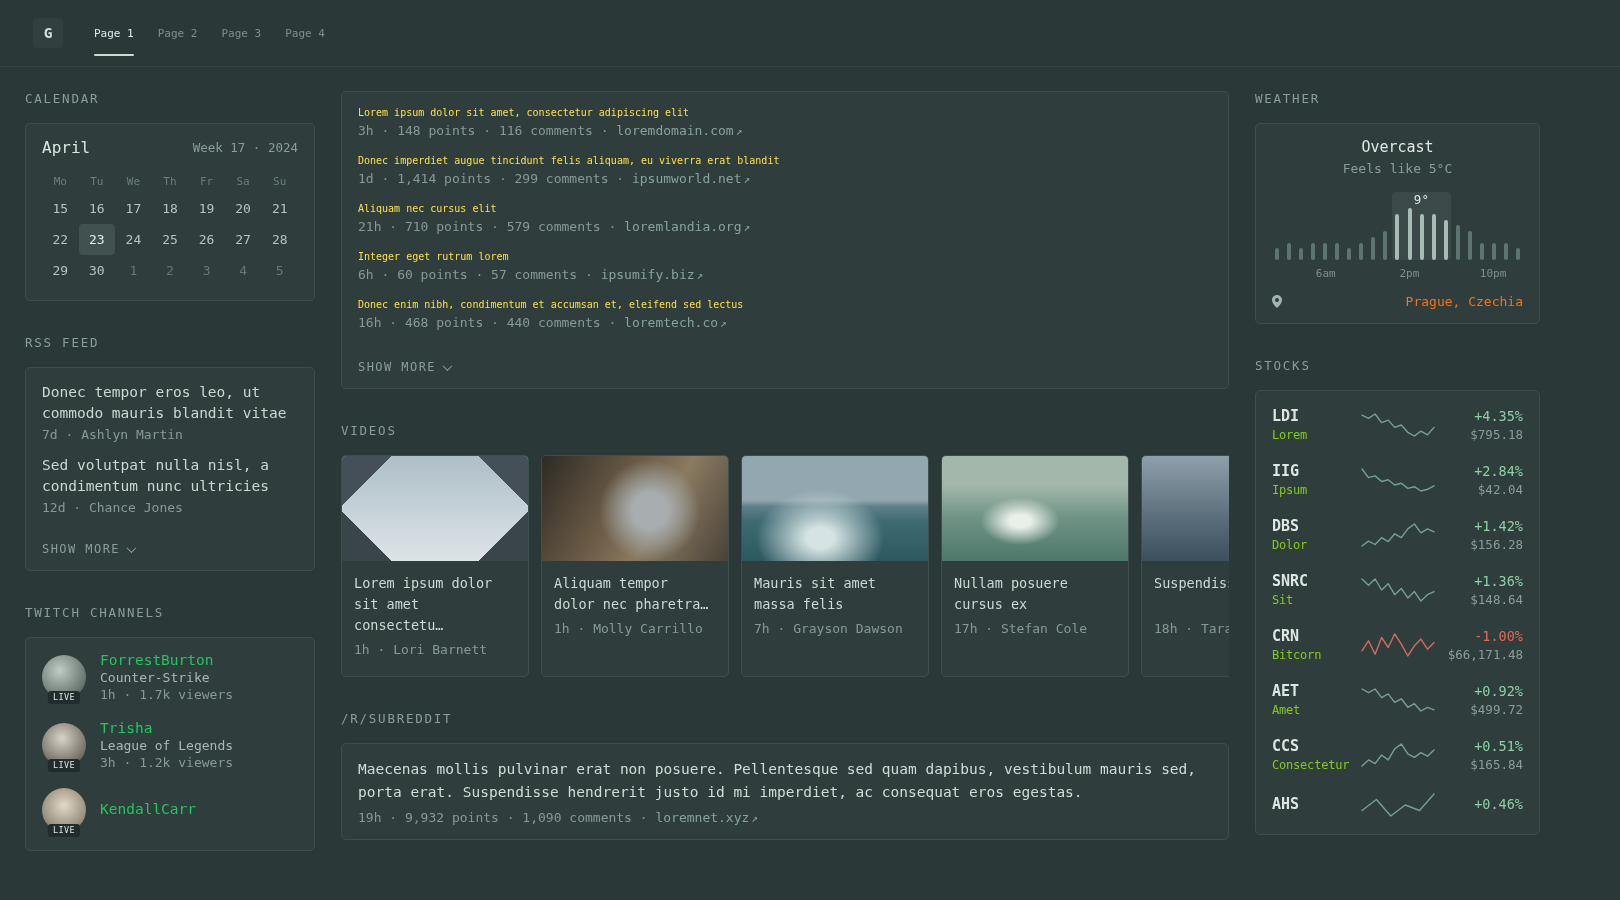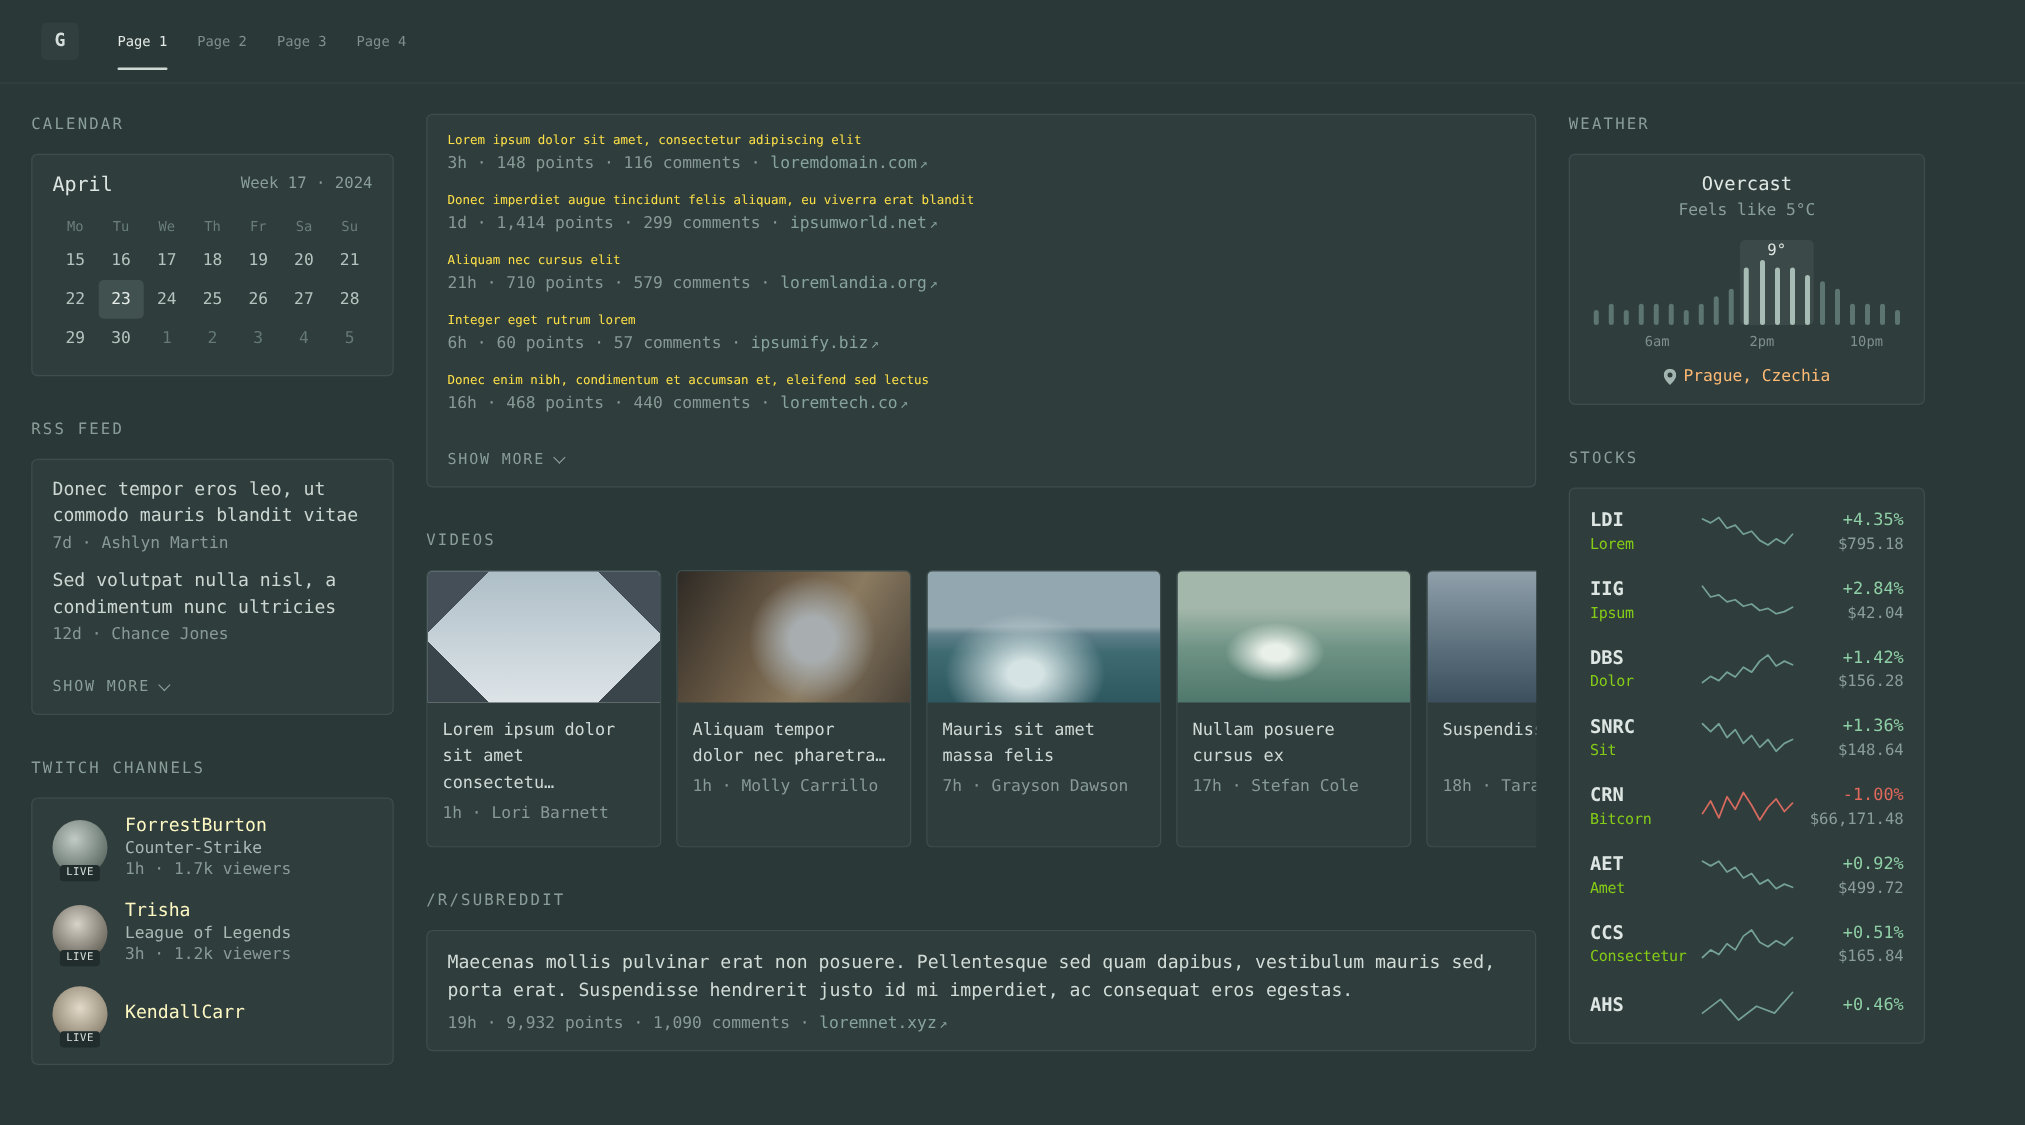--- a/index.html
+++ b/index.html
@@ -27,21 +27,21 @@
   .sec-title{font-size:12.5px;font-weight:500;letter-spacing:.14em;color:#8a9e99;margin-bottom:17px}
   .card{background:#2f3d3d;border:1px solid #3e4d4d;border-radius:5px;padding:14px 16px}
   .meta{font-size:13px;color:#879a95;margin-top:3px;white-space:nowrap}
   .domain{color:#87a39c}
   .ext{font-size:11px;margin-left:2px;color:#87a39c}
   .show-more{display:inline-flex;align-items:center;gap:8px;font-size:12px;letter-spacing:.12em;color:#8a9e99;margin-top:14px}
   .chev{width:7px;height:7px;border-left:1.5px solid currentColor;border-bottom:1.5px solid currentColor;
         transform:rotate(-45deg) translate(1px,-1px);display:inline-block}
 
   
-  .cal-head{display:flex;justify-content:space-between;align-items:flex-start;margin-bottom:12px}
+  .cal-head{display:flex;justify-content:space-between;align-items:center;margin-bottom:12px}
   .cal-month{font-size:16px;color:#dde5e1}
   .cal-meta{font-size:12.5px;color:#8a9e99}
   .cal-grid{display:grid;grid-template-columns:repeat(7,1fr);text-align:center}
   .cal-dh{font-size:11px;color:#6a7e7a;height:24px;display:flex;align-items:center;justify-content:center}
   .cal-day{font-size:13px;color:#b6c4bf;height:31px;display:flex;align-items:center;justify-content:center}
   .cal-day.dim{color:#657a76}
   .cal-day.selected{background:#41514f;border-radius:4px;color:#e6ede9}
 
   
   .rss-item{margin-bottom:13px}
@@ -51,21 +51,21 @@
   
   .twitch-card{padding:14px 16px 0}
   .channel{display:flex;gap:14px;margin-bottom:18px;align-items:center}
   .avatar{width:44px;height:44px;border-radius:50%;position:relative;flex-shrink:0}
   .av-1{background:radial-gradient(circle at 40% 35%,#c2cbc6,#6d7a74 65%,#434e49)}
   .av-2{background:radial-gradient(circle at 45% 35%,#d8d3c8,#7a756a 65%,#4a4840)}
   .av-3{background:radial-gradient(circle at 50% 40%,#e2d9c8,#9a907e 65%,#5c564a)}
   .live-badge{position:absolute;left:50%;bottom:-5px;transform:translateX(-50%);
         background:#212c2c;border-radius:3px;font-size:8.5px;letter-spacing:.05em;
         color:#dbe3df;padding:2.5px 5px;line-height:1}
-  .ch-name{font-size:14.5px;color:#fef9c3}
+  .ch-name{font-size:14.5px;color:#22c55e}
   .ch-game{font-size:13px;color:#a9b9b4;margin-top:2px}
   .channel .meta{margin-top:2px}
 
   
   .hn-item{margin-bottom:16px}
   .hn-title{display:block;font-size:10px;line-height:1.4;color:#fde047}
   .sub-title{display:block;font-size:14.5px;line-height:1.6;color:#d2dcd7}
 
   
   .videos-row{display:flex;gap:12px;overflow:hidden}
@@ -95,21 +95,21 @@
   .w-cond{text-align:center;font-size:15px;color:#e0e8e4}
   .w-feels{text-align:center;font-size:13px;color:#8a9e99;margin-top:5px}
   .w-chart{position:relative;height:88px;margin-top:16px}
   .w-hl{position:absolute;top:0;bottom:20px;background:#3b4a48;border-radius:4px}
   .w-temp{position:absolute;top:0;transform:translateX(-50%);font-size:12.5px;color:#dfe7e3}
   .w-bars{position:absolute;left:0;right:0;bottom:20px;height:56px;display:flex;align-items:flex-end;justify-content:space-between;padding:0 3px}
   .wbar{width:4px;border-radius:2px;background:#5d7570}
   .wbar.hl{background:#a7bcb4}
   .w-times{position:absolute;left:0;right:0;bottom:0;height:14px}
   .w-times span{position:absolute;bottom:0;transform:translateX(-50%);font-size:11px;color:#7d908c}
-  .w-loc{display:flex;justify-content:center;align-items:center;gap:6px;margin-top:14px;font-size:13px;color:#fdba74}
+  .w-loc{display:flex;justify-content:space-between;align-items:center;gap:6px;margin-top:14px;font-size:13px;color:#f97316}
 
   
   .stocks-card{padding:6px 0}
   .stock-row{display:grid;grid-template-columns:minmax(0,1fr) 76px minmax(0,1fr);align-items:center;column-gap:8px;padding:10px 16px}
   .s-sym{font-size:15px;font-weight:600;color:#dde6e2}
   .s-name{font-size:12px;color:#84cc16;margin-top:3px;letter-spacing:-.2px}
   .s-right{text-align:right}
   .s-change{font-size:13.5px}
   .s-change.up{color:#8ecfa5}
   .s-change.down{color:#e0695c}

